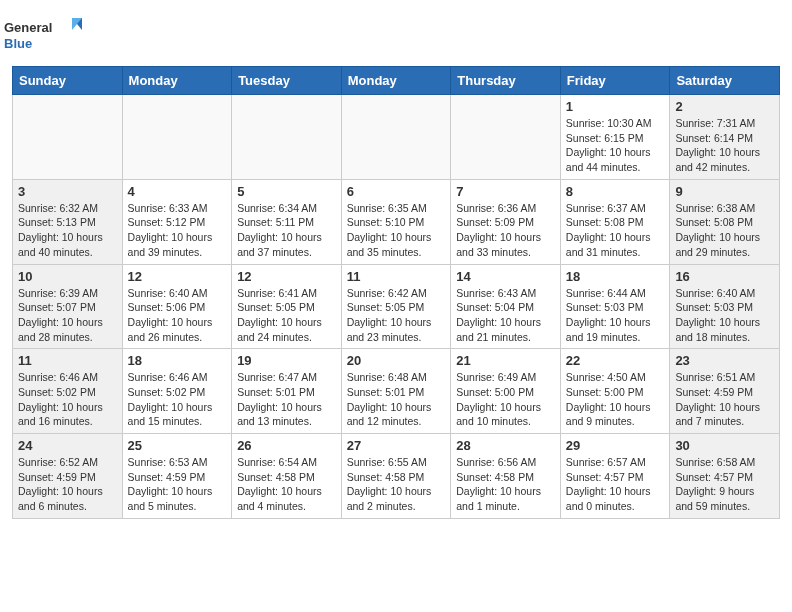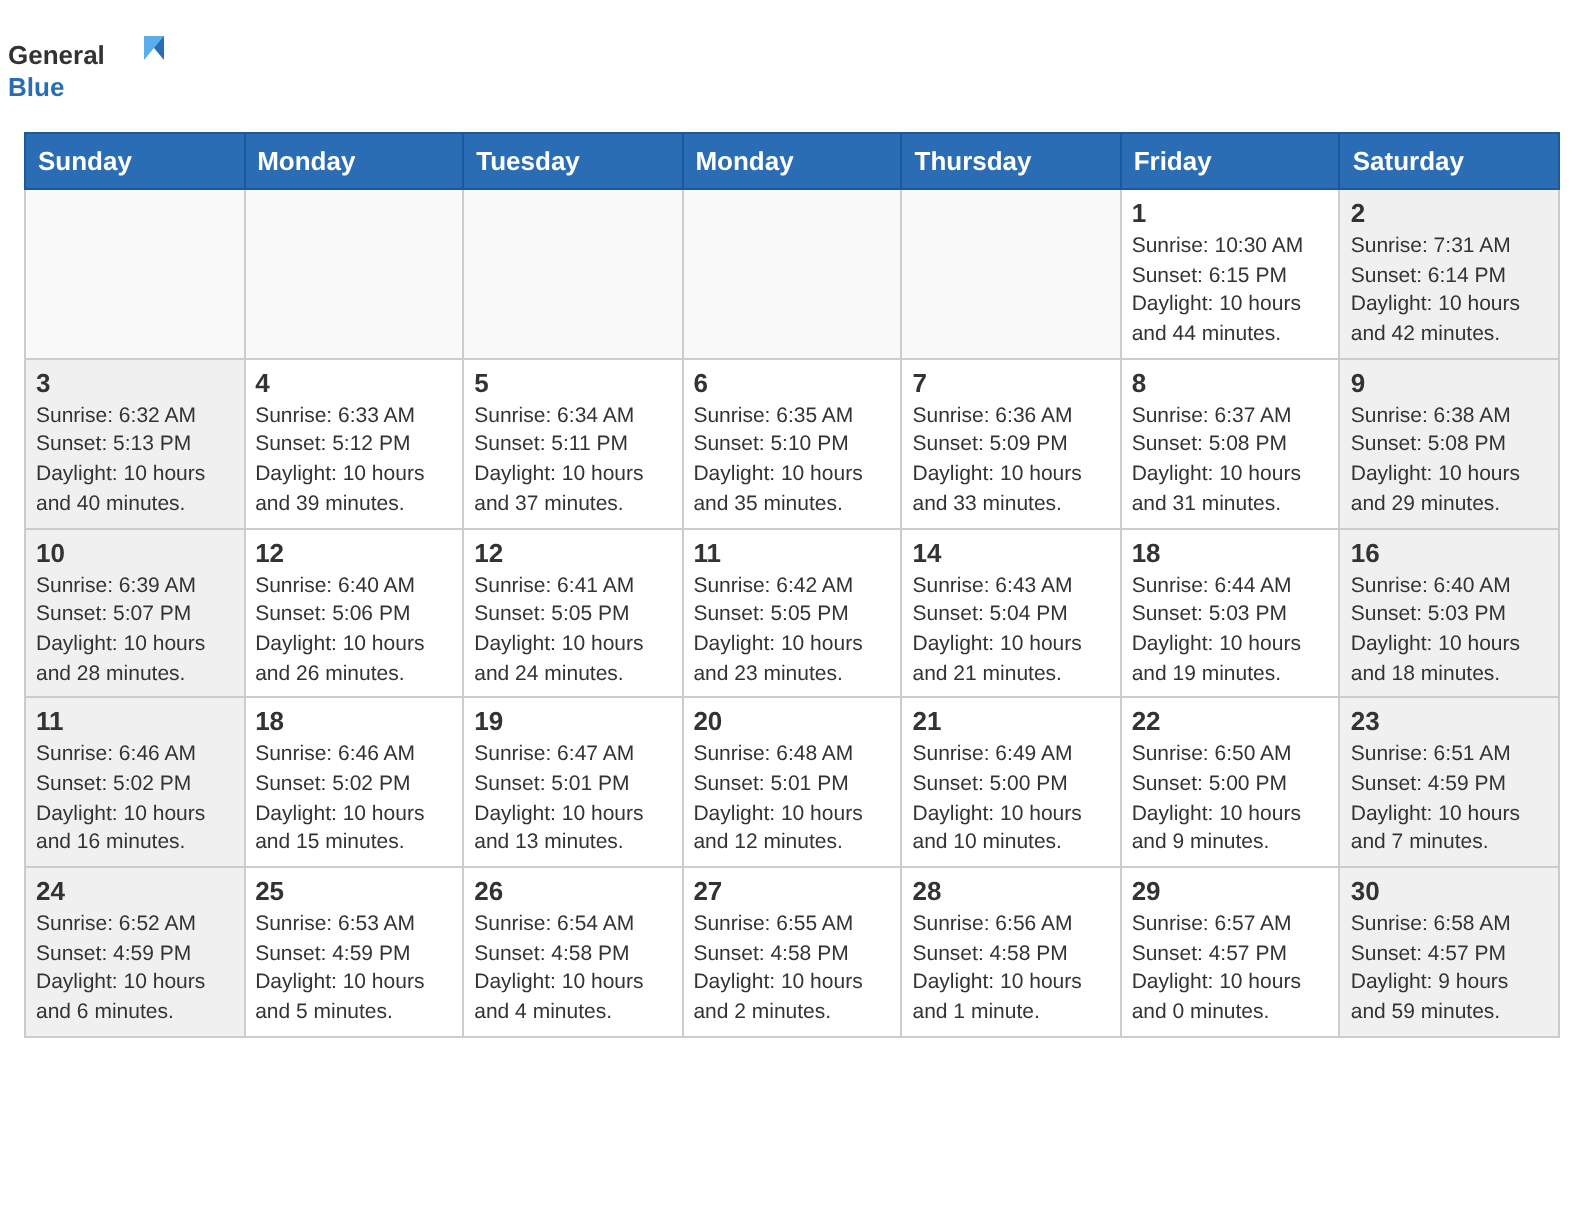--- a/index.html
+++ b/index.html
@@ -237,21 +237,21 @@
 Daylight: 10 hours and 12 minutes.</div>
           </td>
           <td>
             <span class="day-num">21</span>
             <div class="day-info">Sunrise: 6:49 AM
 Sunset: 5:00 PM
 Daylight: 10 hours and 10 minutes.</div>
           </td>
           <td>
             <span class="day-num">22</span>
-            <div class="day-info">Sunrise: 6:50 AM
+            <div class="day-info">Sunrise: 4:50 AM
 Sunset: 5:00 PM
 Daylight: 10 hours and 9 minutes.</div>
           </td>
           <td class="weekend">
             <span class="day-num">23</span>
             <div class="day-info">Sunrise: 6:51 AM
 Sunset: 4:59 PM
 Daylight: 10 hours and 7 minutes.</div>
           </td>
         </tr>

